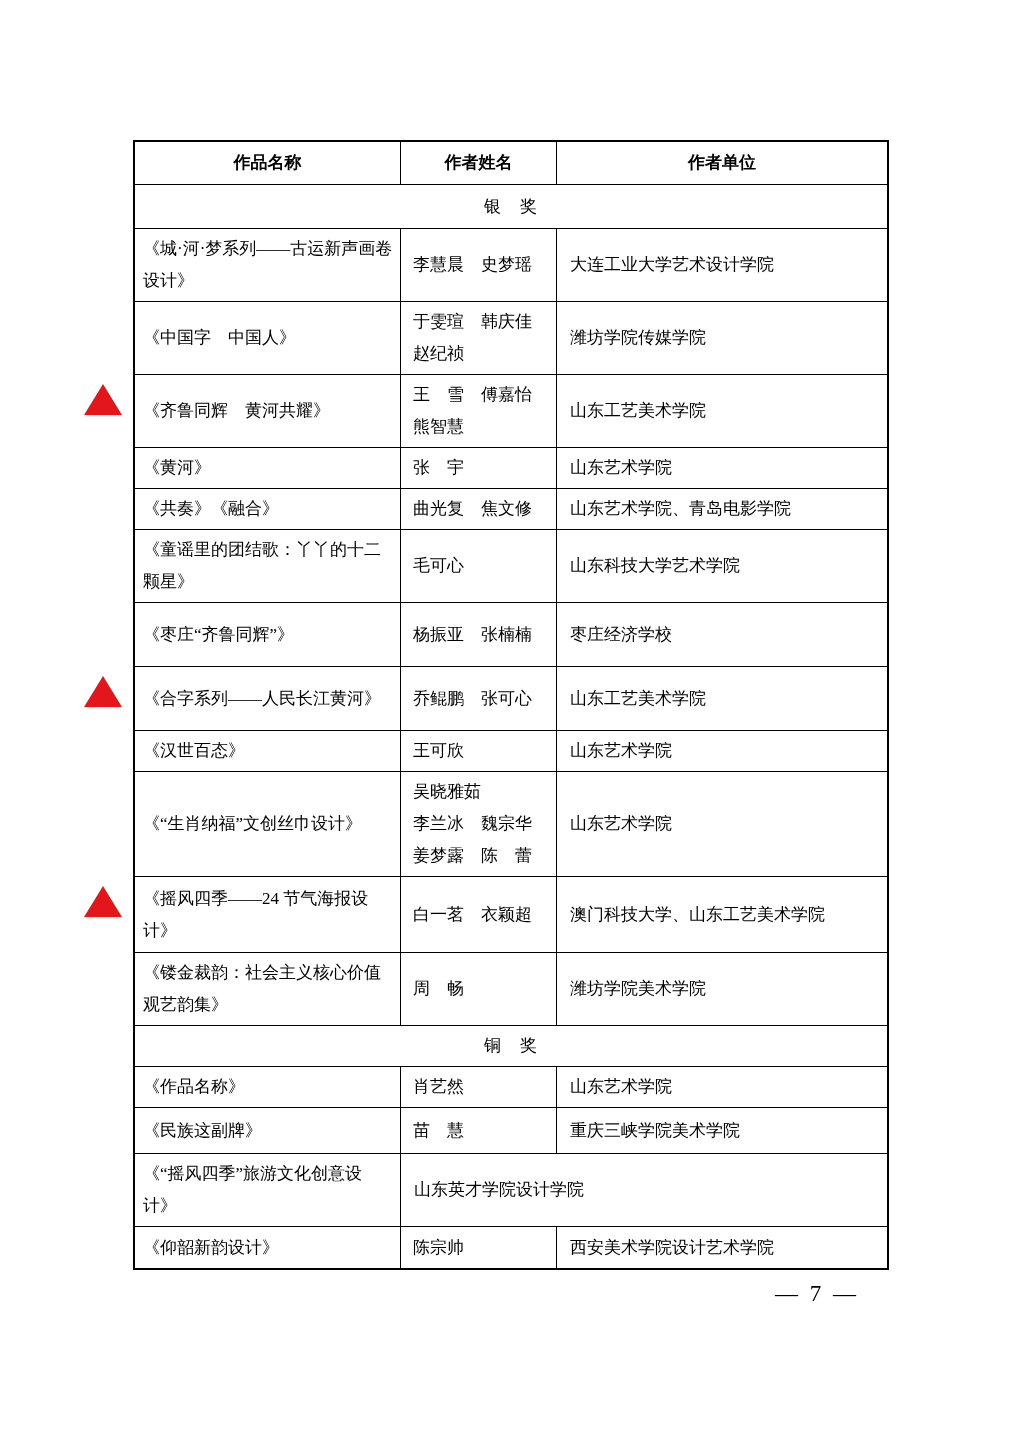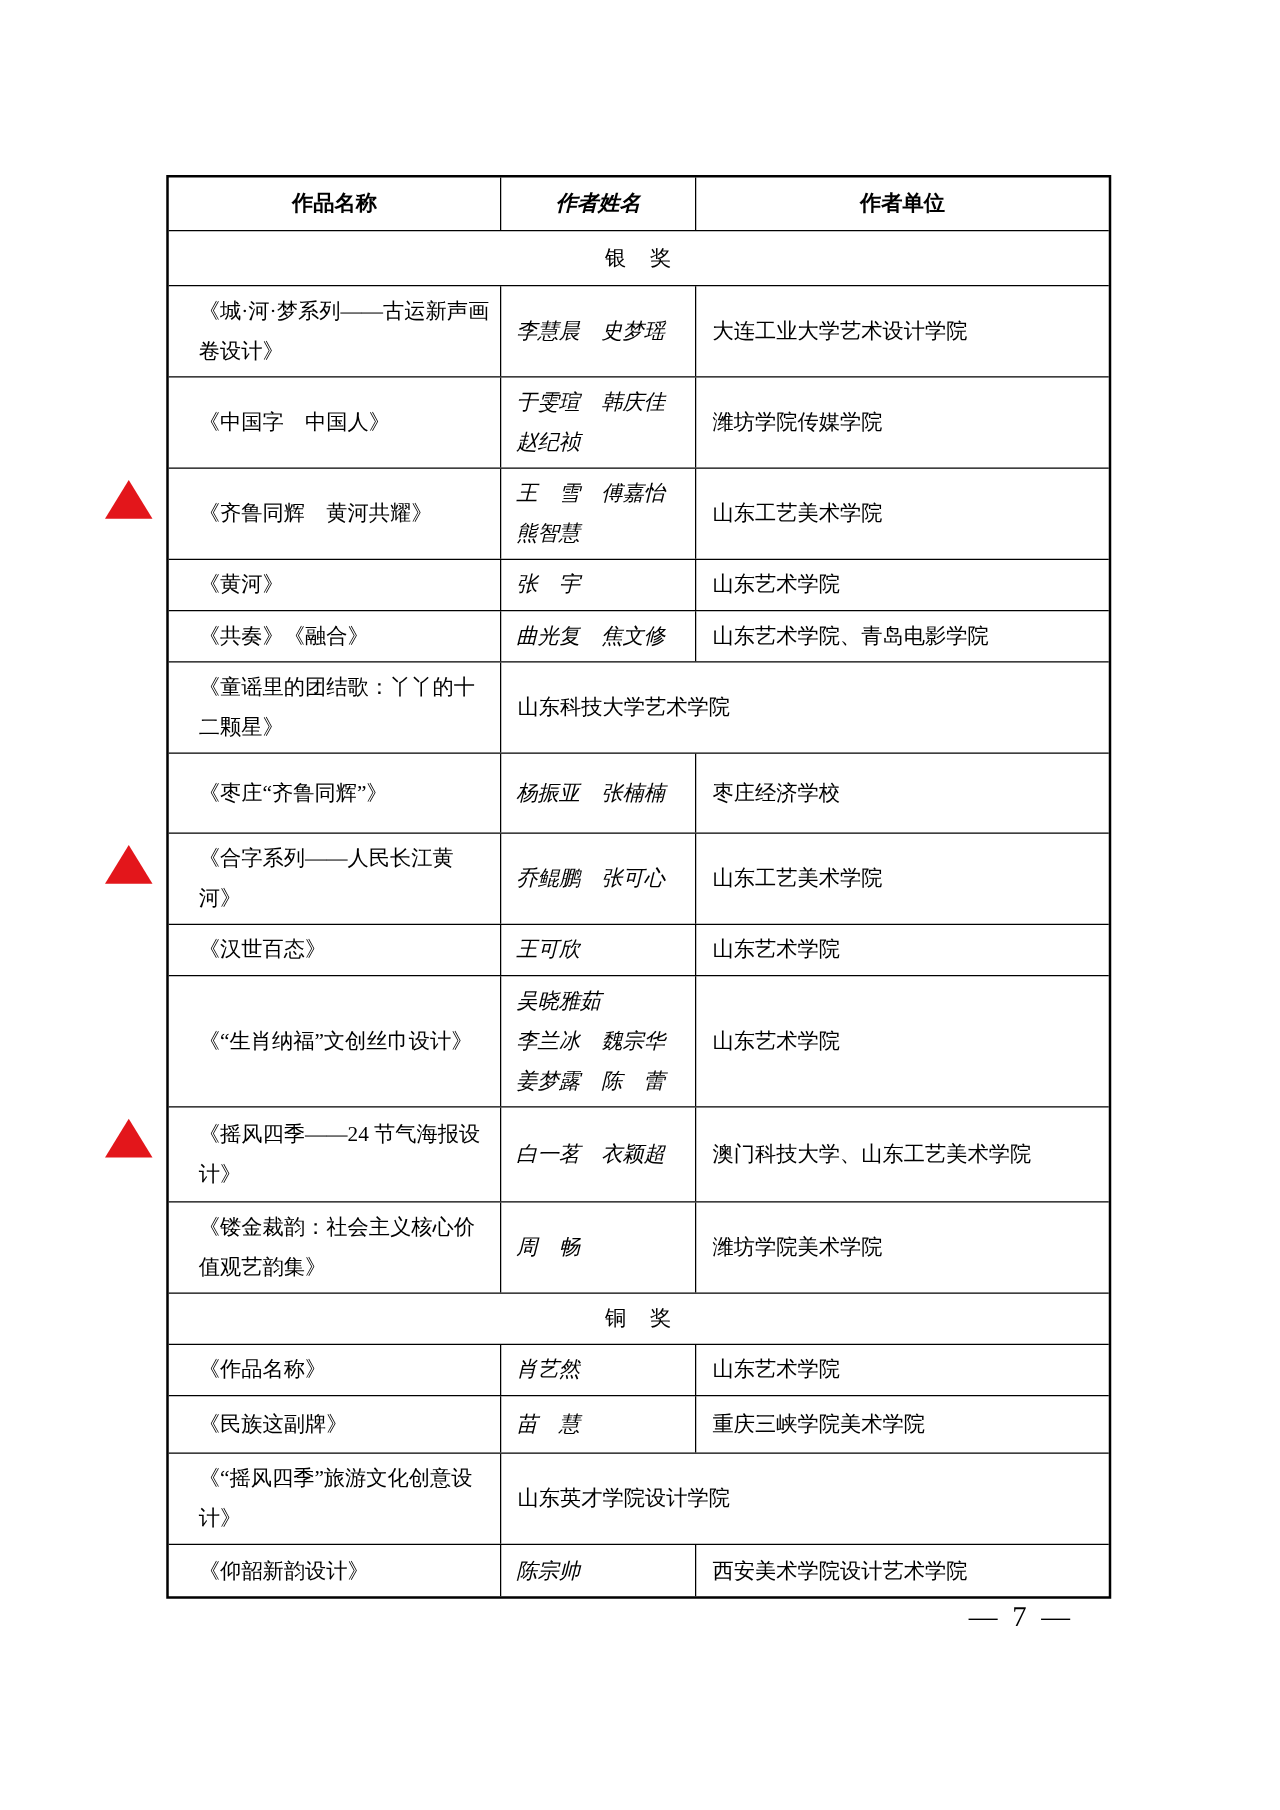--- a/index.html
+++ b/index.html
@@ -18,23 +18,23 @@
     border: 2px solid var(--ink);
     background: #ffffff;
   }
   .row { display: flex; border-top: 1px solid var(--ink); position: relative; align-items: stretch; }
   .row:first-child { border-top: none; }
   .cell {
     display: flex; align-items: center;
     font-size: 17px; line-height: 32px;
     padding: 4px 4px;
   }
-  .c1 { width: 266px; border-right: 1px solid var(--ink); padding-left: 24px; padding-right: 4px; }
+  .c1 { width: 266px; border-right: 1px solid var(--ink); padding-left: 8px; padding-right: 4px; }
   .c2 { width: 156px; border-right: 1px solid var(--ink); padding-left: 12px; padding-right: 2px;
-        flex-direction: column; align-items: flex-start; justify-content: center; font-style: italic; }
+        flex-direction: column; align-items: flex-start; justify-content: center; }
   .c2 .author-line { white-space: nowrap; }
   .c3 { flex: 1; padding-left: 13px; padding-right: 19px; }
 
   .header-row .cell {
     justify-content: center; text-align: center;
     font-family: "Liberation Sans", "DejaVu Sans", sans-serif;
     font-weight: bold; padding-left: 0; padding-right: 0;
   }
   .section-row .cell {
     width: 100%; justify-content: center; text-align: left;
@@ -108,20 +108,23 @@
     <div class="row" style="min-height:40px">
       <div class="cell c1">《共奏》《融合》</div>
       <div class="cell c2">
         <div class="author-line">曲光复　焦文修</div>
       </div>
       <div class="cell c3">山东艺术学院、青岛电影学院</div>
     </div>
 
     <div class="row" style="min-height:70px">
       <div class="cell c1">《童谣里的团结歌：丫丫的十二颗星》</div>
+      <div class="cell c2">
+        <div class="author-line">毛可心</div>
+      </div>
       <div class="cell c3">山东科技大学艺术学院</div>
     </div>
 
     <div class="row" style="min-height:64px">
       <div class="cell c1">《枣庄“齐鲁同辉”》</div>
       <div class="cell c2">
         <div class="author-line">杨振亚　张楠楠</div>
       </div>
       <div class="cell c3">枣庄经济学校</div>
     </div>

